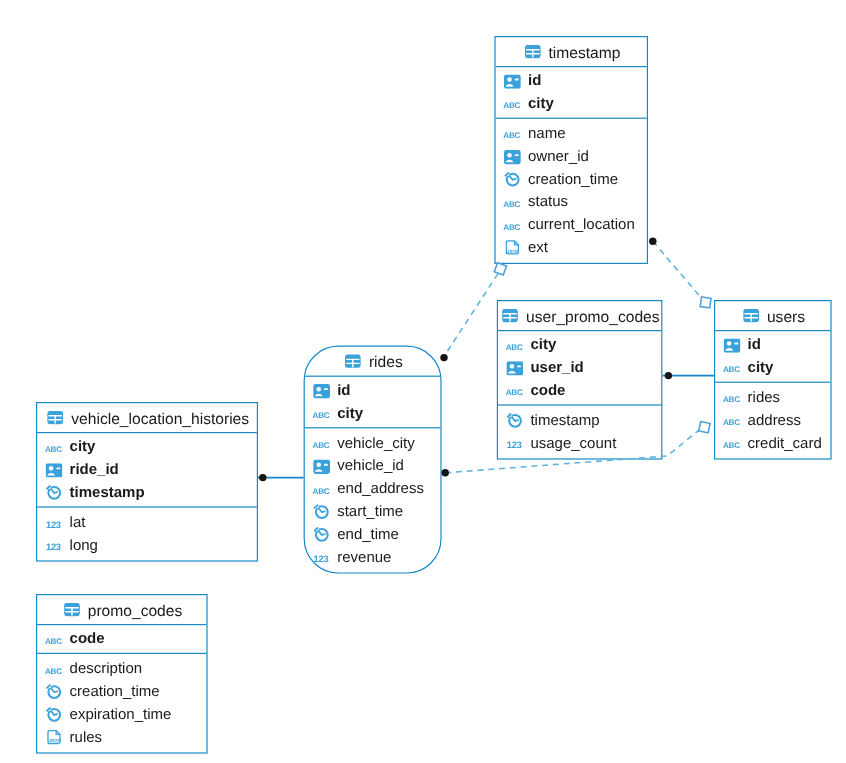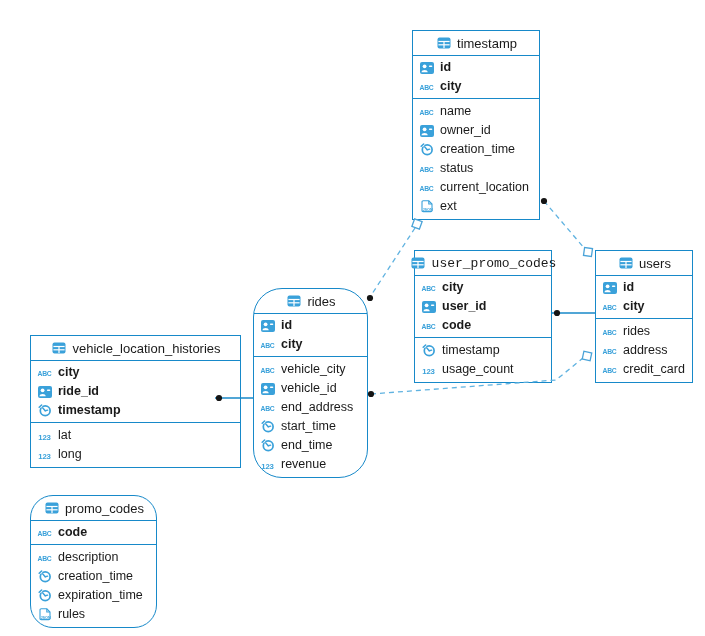--- a/index.html
+++ b/index.html
@@ -133,21 +133,21 @@
                 <path d="M3.2 0.8 H8.8 L12 4 V10.4 Q12 11.6 10.8 11.6 H3.2 Q2 11.6 2 10.4 V2 Q2 0.8 3.2 0.8 Z" fill="#fff" stroke="#3AA1DA" stroke-width="1.1"></path>
                 <path d="M8.8 0.8 L8.8 4 L12 4" fill="none" stroke="#3AA1DA" stroke-width="1.1"></path>
                 <text x="2.4" y="10.6" font-size="3.8" font-weight="700" fill="#3AA1DA" font-family="Liberation Sans, sans-serif">JSON</text>
               </svg>
             </span>
             <span class="cname">ext</span>
           </div>
         </div>
       </div>
       <div class="tbox" style="left: 414px; top: 250px; width: 138px; border-color: rgb(23, 137, 201);">
-        <div class="thead" style="border-color: rgb(23, 137, 201); font-family: Liberation Mono, monospace;">
+        <div class="thead" style="border-color: rgb(23, 137, 201);">
           <span class="icn">
             <svg width="14" height="12" viewBox="0 0 14 12">
               <rect x="0.5" y="0.5" width="13" height="11" rx="2" fill="#3AA1DA"></rect>
               <line x1="1.4" y1="4.5" x2="12.6" y2="4.5" stroke="#fff" stroke-width="1.2"></line>
               <line x1="7" y1="4.5" x2="7" y2="11" stroke="#fff" stroke-width="1.2"></line>
               <line x1="1.4" y1="7.8" x2="12.6" y2="7.8" stroke="#fff" stroke-width="1.2"></line>
             </svg>
           </span>
           <span class="tname">user_promo_codes</span>
         </div>
@@ -351,21 +351,21 @@
           <div class="row">
             <span class="icn">
               <svg width="17" height="12" viewBox="0 0 17 12">
                 <text x="8.5" y="9.6" text-anchor="middle" font-size="7.8" font-weight="700" letter-spacing="-0.2" fill="#3AA1DA" font-family="Liberation Sans, sans-serif">123</text>
               </svg>
             </span>
             <span class="cname">revenue</span>
           </div>
         </div>
       </div>
-      <div class="tbox" style="left: 30px; top: 335px; width: 211px; border-color: rgb(23, 137, 201);">
+      <div class="tbox" style="left: 30px; top: 335px; width: 185px; border-color: rgb(23, 137, 201);">
         <div class="thead" style="border-color: rgb(23, 137, 201);">
           <span class="icn">
             <svg width="14" height="12" viewBox="0 0 14 12">
               <rect x="0.5" y="0.5" width="13" height="11" rx="2" fill="#3AA1DA"></rect>
               <line x1="1.4" y1="4.5" x2="12.6" y2="4.5" stroke="#fff" stroke-width="1.2"></line>
               <line x1="7" y1="4.5" x2="7" y2="11" stroke="#fff" stroke-width="1.2"></line>
               <line x1="1.4" y1="7.8" x2="12.6" y2="7.8" stroke="#fff" stroke-width="1.2"></line>
             </svg>
           </span>
           <span class="tname">vehicle_location_histories</span>
@@ -415,21 +415,21 @@
           <div class="row">
             <span class="icn">
               <svg width="17" height="12" viewBox="0 0 17 12">
                 <text x="8.5" y="9.6" text-anchor="middle" font-size="7.8" font-weight="700" letter-spacing="-0.2" fill="#3AA1DA" font-family="Liberation Sans, sans-serif">123</text>
               </svg>
             </span>
             <span class="cname">long</span>
           </div>
         </div>
       </div>
-      <div class="tbox" style="left: 30px; top: 495px; width: 127px; border-color: rgb(23, 137, 201); border-radius: 23px;">
+      <div class="tbox" style="left: 30px; top: 495px; width: 143px; border-color: rgb(23, 137, 201);">
         <div class="thead" style="border-color: rgb(23, 137, 201);">
           <span class="icn">
             <svg width="14" height="12" viewBox="0 0 14 12">
               <rect x="0.5" y="0.5" width="13" height="11" rx="2" fill="#3AA1DA"></rect>
               <line x1="1.4" y1="4.5" x2="12.6" y2="4.5" stroke="#fff" stroke-width="1.2"></line>
               <line x1="7" y1="4.5" x2="7" y2="11" stroke="#fff" stroke-width="1.2"></line>
               <line x1="1.4" y1="7.8" x2="12.6" y2="7.8" stroke="#fff" stroke-width="1.2"></line>
             </svg>
           </span>
           <span class="tname">promo_codes</span>

